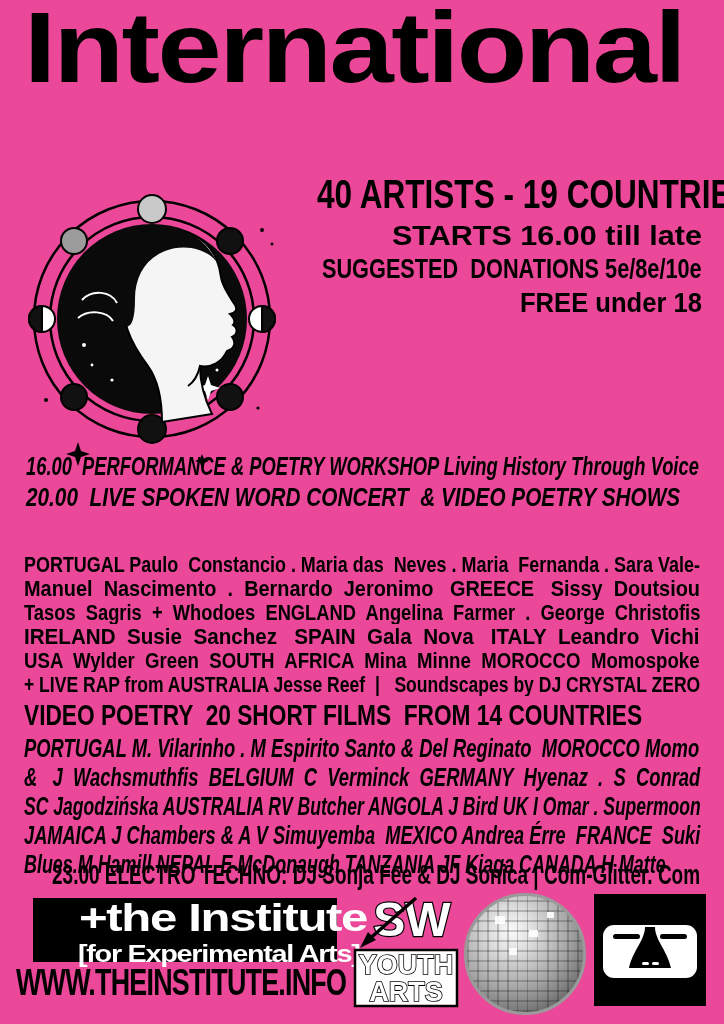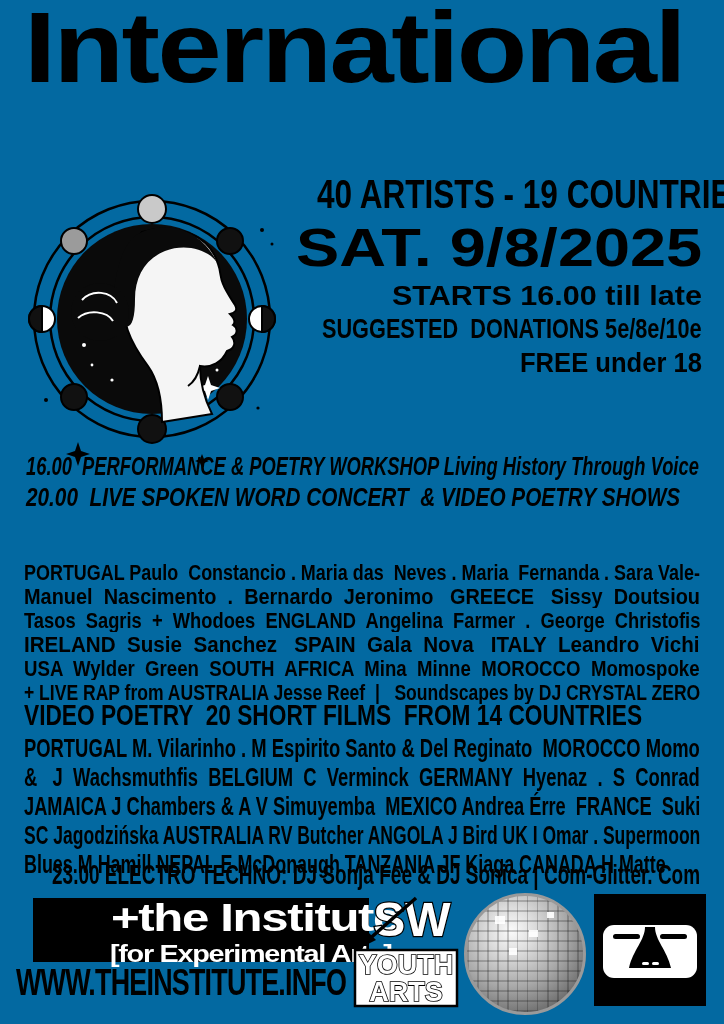--- a/index.html
+++ b/index.html
@@ -1,17 +1,17 @@
 <!DOCTYPE html>
 <html><head>
 <meta charset="utf-8">
 <style>
   html,body{margin:0;padding:0;background:#e8e8e8;}
   #poster{
-    position:relative;width:724px;height:1024px;background:#0369a1;
+    position:relative;width:724px;height:1024px;background:#ec4899;
     overflow:hidden;margin:0 auto;
     font-family:"Liberation Sans","DejaVu Sans",sans-serif;
     color:#000;
   }
   .fit{display:inline-block;white-space:pre;transform-origin:left center;}
   .fit.right{transform-origin:right center;}
   
   .titleblock{position:absolute;left:24px;top:8px;width:700px;line-height:79px;}
   .titleblock .fit{font-weight:bold;font-size:92px;letter-spacing:-2px;}
   
@@ -22,34 +22,34 @@
   .l-start .fit{font-size:26px;font-weight:bold;margin-top:9px;}
   .l-venue .fit{font-size:33px;font-weight:bold;margin-top:6px;}
   .l-addr  .fit{font-size:26px;font-weight:bold;margin-top:6px;}
   .l-don   .fit{font-size:26px;font-weight:bold;margin-top:7px;}
   .l-free  .fit{font-size:26px;font-weight:bold;margin-top:8px;}
   
   .schedule{position:absolute;left:26px;top:450px;width:676px;font-style:italic;}
   .schedule .row{height:31px;line-height:31px;}
   .schedule .fit{font-size:24px;font-weight:bold;}
   
-  .lineup{position:absolute;left:24px;top:552px;width:678px;margin-top:8px;}
+  .lineup{position:absolute;left:24px;top:552px;width:678px;}
   .lineup .line{height:24px;line-height:24px;}
   .lineup .fit{font-size:21px;font-weight:bold;}
   .vheading{position:absolute;left:24px;top:700px;width:678px;height:31px;line-height:31px;}
   .vheading .fit{font-size:27px;font-weight:bold;}
   .videolines{position:absolute;left:24px;top:733px;width:678px;}
-  .videolines .line{height:29px;line-height:29px;}
+  .videolines .line{height:29px;line-height:29px;font-style:italic;}
   .videolines .fit{font-size:24px;font-weight:bold;}
   .technoline{position:absolute;left:52px;top:857px;width:650px;height:34px;line-height:34px;}
   .technoline .fit{font-size:26px;font-weight:bold;}
   
   .institute{
     position:absolute;left:33px;top:898px;width:304px;height:64px;background:#000;
-    color:#fff;text-align:center;padding-left:32px;
+    color:#fff;text-align:center;
   }
   .institute .l1{line-height:36px;margin-top:2px;}
   .institute .l1 .fit{font-size:36px;font-weight:bold;letter-spacing:-1px;}
   .institute .l2{line-height:22px;}
   .institute .l2 .fit{font-size:22px;font-weight:bold;letter-spacing:-1px;}
   .website{position:absolute;left:16px;top:962px;width:330px;height:40px;line-height:40px;}
   .website .fit{font-size:34px;font-weight:bold;letter-spacing:-1px;}
   .swlogo{position:absolute;left:350px;top:890px;}
   .discoball{
     position:absolute;left:464px;top:893px;width:122px;height:122px;border-radius:50%;
@@ -140,21 +140,20 @@
       <polygon points="190,284 192,289 197,291 192,293 190,298 188,293 183,291 188,289"></polygon>
       <circle cx="250" cy="60" r="2"></circle>
         <circle cx="260" cy="74" r="1.5"></circle>
       <circle cx="34" cy="230" r="2"></circle>
         <circle cx="246" cy="238" r="1.6"></circle>
     </g>
   </svg>
 
   <div class="infocol">
     <div class="l-sub"><span class="fit right" style="transform: scale(0.853229, 1.08);">40 ARTISTS - 19 COUNTRIES</span></div>
-    <div class="l-date"><span class="fit right" style="transform: scale(1.29712, 1.08);">SAT. 9/8/2025</span></div>
     <div class="l-start"><span class="fit right" style="transform: scale(1.17424, 1.08);">STARTS 16.00 till late</span></div>
     <div class="l-don"><span class="fit right" style="transform: scale(0.835165, 1.08);">SUGGESTED  DONATIONS 5e/8e/10e</span></div>
     <div class="l-free"><span class="fit right" style="transform: scale(0.983784, 1.08);">FREE under 18</span></div>
   </div>
 
   <div class="schedule">
     <div class="row">
       <span class="fit" style="transform: scale(0.764505, 1.08);"><span>16.00</span><span>  </span><span>PERFORMANCE &amp; POETRY WORKSHOP Living History Through Voice</span></span>
     </div>
     <div class="row">
@@ -170,22 +169,22 @@
     <div class="line"><span class="fit" style="transform: scale(0.887139, 1.08);">USA  Wylder  Green  SOUTH  AFRICA  Mina  Minne  MOROCCO  Momospoke</span></div>
     <div class="line"><span class="fit" style="transform: scale(0.8356, 1.08);">+ LIVE RAP from AUSTRALIA Jesse Reef  |   Soundscapes by DJ CRYSTAL ZERO</span></div>
   </div>
 
   <div class="vheading">
     <span class="fit" style="transform: scale(0.840816, 1.08);">VIDEO POETRY  20 SHORT FILMS  FROM 14 COUNTRIES</span>
   </div>
   <div class="videolines">
     <div class="line"><span class="fit" style="transform: scale(0.76644, 1.08);">PORTUGAL M. Vilarinho . M Espirito Santo &amp; Del Reginato  MOROCCO Momo</span></div>
     <div class="line"><span class="fit" style="transform: scale(0.76644, 1.08);">&amp;   J  Wachsmuthfis  BELGIUM  C  Verminck  GERMANY  Hyenaz  .  S  Conrad</span></div>
+    <div class="line"><span class="fit" style="transform: scale(0.730811, 1.08);">SC Jagodzińska AUSTRALIA RV Butcher ANGOLA J Bird UK I Omar . Supermoon</span></div>
     <div class="line"><span class="fit" style="transform: scale(0.758698, 1.08);">JAMAICA J Chambers &amp; A V Simuyemba  MEXICO Andrea Érre  FRANCE  Suki</span></div>
-    <div class="line"><span class="fit" style="transform: scale(0.730811, 1.08);">SC Jagodzińska AUSTRALIA RV Butcher ANGOLA J Bird UK I Omar . Supermoon</span></div>
     <div class="line"><span class="fit" style="transform: scale(0.746512, 1.08);">Blues.M Hamill NEPAL E McDonaugh TANZANIA JF Kiaga CANADA H Matte</span></div>
   </div>
 
   <div class="technoline">
     <span class="fit" style="transform: scale(0.730552, 1.08);"><span>23.00</span><span> </span><span>ELECTRO TECHNO:</span><span> DJ Sonja Fee &amp; DJ Sonica | Com-Glitter. Com</span></span>
   </div>
 
   <div class="institute">
     <div class="l1"><span class="fit" style="transform: scale(1.36493, 1.08);">+the Institute</span></div>
     <div class="l2"><span class="fit" style="transform: scale(1.31163, 1.08);">[for Experimental Arts]</span></div>

